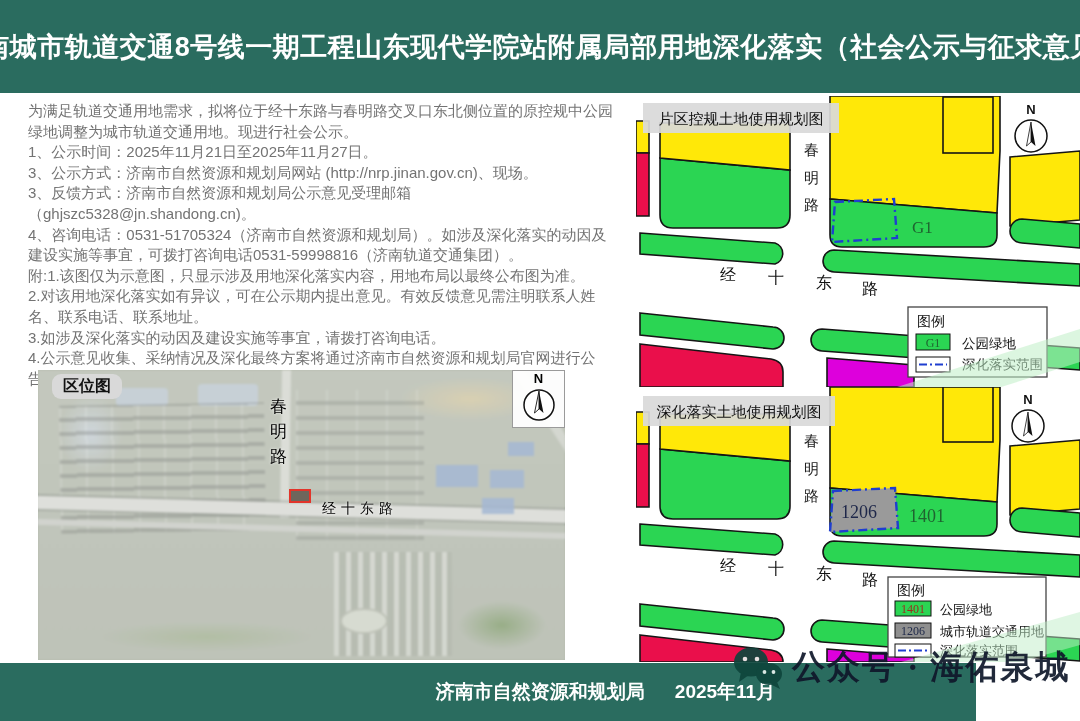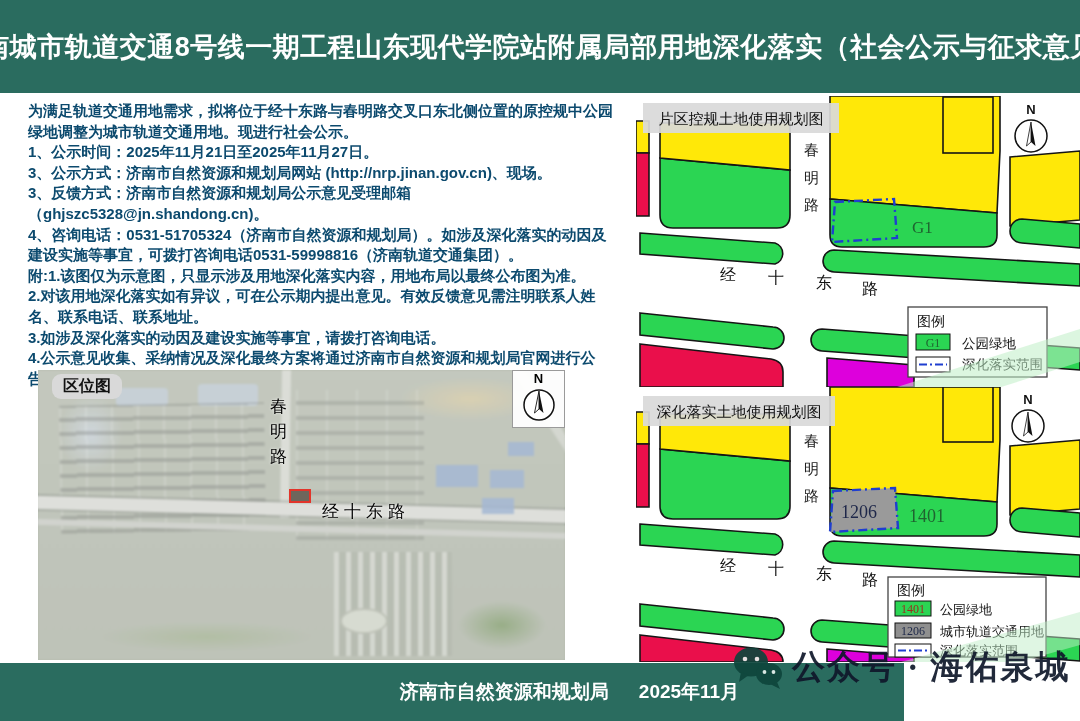--- a/index.html
+++ b/index.html
@@ -3,27 +3,27 @@
 <meta charset="utf-8">
 <style>
   html,body{margin:0;padding:0;background:#888;}
   .page{position:relative;width:1080px;height:721px;background:#fff;overflow:hidden;
         font-family:"Liberation Sans",sans-serif;}
 
   
   .topbar{position:absolute;top:0;left:0;width:1080px;height:93px;background:#2a6c5f;
           display:flex;align-items:center;justify-content:center;}
   .topbar h1{margin:0;color:#fff;font-size:27px;font-weight:bold;letter-spacing:.5px;white-space:nowrap;}
-  .bottombar{position:absolute;left:0;bottom:0;width:904px;height:58px;background:#2a6c5f;
+  .bottombar{position:absolute;left:0;bottom:0;width:976px;height:58px;background:#2a6c5f;
              color:#fff;font-size:19px;font-weight:bold;display:flex;align-items:center;
              justify-content:center;gap:30px;padding-left:235px;box-sizing:border-box;white-space:nowrap;}
 
   
   .notice{position:absolute;left:28px;top:101px;width:592px;font-size:15px;line-height:20.6px;
-          color:#0c4a6e;font-weight:700;}
+          color:#737373;font-weight:400;}
   .notice p{margin:0;}
   .notice p.indent{text-indent:2.2em;}
 
   
   .satmap{position:absolute;left:38px;top:370px;width:527px;height:290px;background:#b3b9ac;overflow:hidden;}
   .sat-tex{position:absolute;inset:0;filter:blur(.8px);}
   .t-base{position:absolute;inset:0;background:
      radial-gradient(closest-side at 82% 10%,#cfc49f 0%,rgba(207,196,159,0) 75%),
      radial-gradient(closest-side at 10% 22%,#c3ccd2 0%,rgba(195,204,210,0) 60%),
      radial-gradient(closest-side at 88% 88%,#7f9a6a 0%,rgba(127,154,106,0) 70%),
@@ -46,21 +46,21 @@
   .road-d{position:absolute;left:420px;top:34px;width:170px;height:9px;background:#cdd0c8;opacity:.85;transform:rotate(57deg);}
   .stadium{position:absolute;left:302px;top:238px;width:48px;height:26px;border-radius:50%;
            background:#cdd2c6;border:2px solid #aeb3a6;box-sizing:border-box;}
   .t-overlay{position:absolute;inset:0;background:rgba(255,255,255,.2);}
   .maplabel{position:absolute;left:14px;top:4px;background:#d9d9d9;padding:2px 11px;
             font-size:16px;font-weight:bold;color:#111;border-radius:9px;}
   .sat-vroad-label{position:absolute;left:232px;top:24px;font-family:"Liberation Serif",serif;
             font-size:17px;color:#000;text-shadow:0 0 3px rgba(255,255,255,.95);line-height:25px;
             display:flex;flex-direction:column;}
   .sat-hroad-label{position:absolute;left:284px;top:130px;font-family:"Liberation Serif",serif;
-            font-size:17px;letter-spacing:5px;color:#000;text-shadow:0 0 3px rgba(255,255,255,.95);}
+            font-size:14px;letter-spacing:5px;color:#000;text-shadow:0 0 3px rgba(255,255,255,.95);}
   .site-marker{position:absolute;left:251px;top:119px;width:22px;height:14px;background:#6e665c;
             border:2px solid #e2342a;box-sizing:border-box;}
   .sat-compass{position:absolute;right:0;top:0;width:53px;height:58px;background:rgba(255,255,255,.95);
             border:1px solid #9a9a9a;box-sizing:border-box;text-align:center;}
   .sat-compass .n{font-weight:bold;font-size:13px;line-height:15px;}
 
   
   .panel1{position:absolute;left:636px;top:96px;width:444px;height:291px;}
   .panel2{position:absolute;left:636px;top:387px;width:444px;height:275px;}
   svg text{font-family:"Liberation Sans",sans-serif;}

